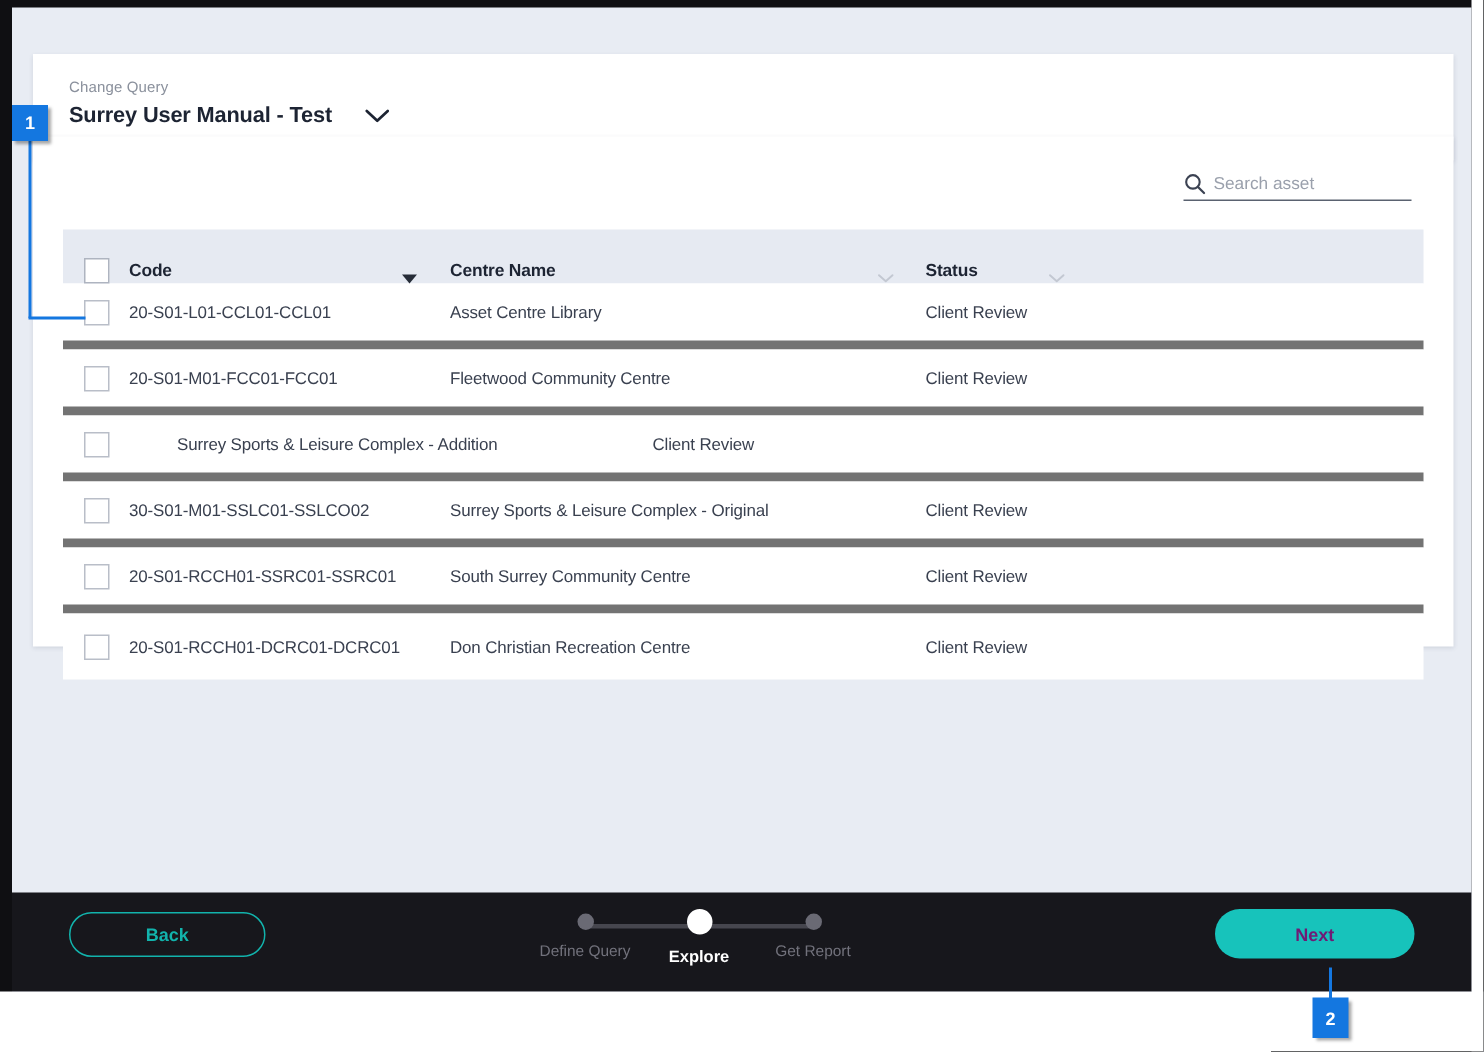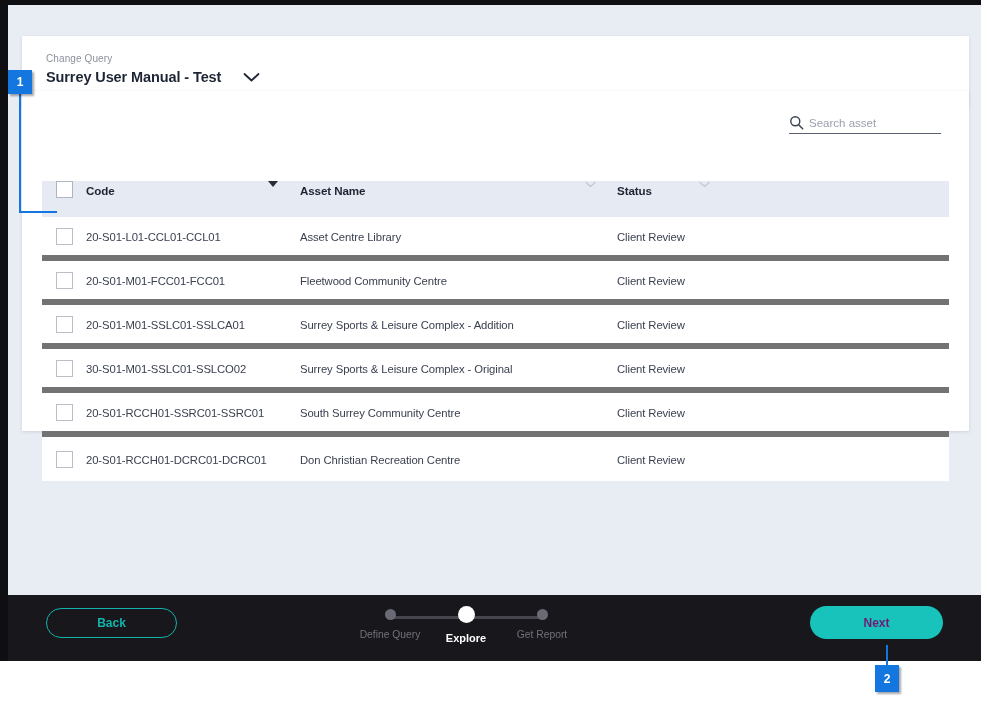--- a/index.html
+++ b/index.html
@@ -128,22 +128,21 @@
   .tbl {
     position: absolute;
     left: 20px;
     top: 62px;
     width: 907px;
   }
   .thead {
     height: 36px;
     background: #e6eaf2;
     display: flex;
-    align-items: flex-start;
-    margin-top: 28px;
+    align-items: flex-end;
   }
   .trow {
     height: 44px;
     display: flex;
     align-items: center;
     border-bottom: 6px solid #737373;
     background: #ffffff;
   }
   .trow:last-child { border-bottom: none; }
 
@@ -336,21 +335,21 @@
           <div class="c-check">
             <span class="chk head"></span>
           </div>
           <div class="c-code">
             <span class="th-txt">Code</span>
           </div>
           <div class="c-sort1">
             <span class="sort-tri"></span>
           </div>
           <div class="c-name">
-            <span class="th-txt">Asset Name</span>
+            <span class="th-txt">Centre Name</span>
           </div>
           <div class="c-sort2">
             <svg class="sort-chev" width="11" height="7" viewBox="0 0 11 7" aria-hidden="true">
               <path d="M1 1.5 L5.5 5.5 L10 1.5" fill="none" stroke="#c3c8d2" stroke-width="1.3" stroke-linecap="round" stroke-linejoin="round"></path>
             </svg>
           </div>
           <div class="c-stat">
             <span class="th-txt">Status</span>
           </div>
           <div class="c-sort3">
@@ -380,21 +379,20 @@
               <div class="c-sort1"></div>
               <div class="c-name"><span class="td-txt">Fleetwood Community Centre</span></div>
               <div class="c-sort2"></div>
               <div class="c-stat"><span class="td-txt">Client Review</span></div>
               <div class="c-sort3"></div>
             </div>
             <div class="trow">
               <div class="c-check">
                 <span class="chk"></span>
               </div>
-              <div class="c-code"><span class="td-txt">20-S01-M01-SSLC01-SSLCA01</span></div>
               <div class="c-sort1"></div>
               <div class="c-name"><span class="td-txt">Surrey Sports &amp; Leisure Complex - Addition</span></div>
               <div class="c-sort2"></div>
               <div class="c-stat"><span class="td-txt">Client Review</span></div>
               <div class="c-sort3"></div>
             </div>
             <div class="trow">
               <div class="c-check">
                 <span class="chk"></span>
               </div>

